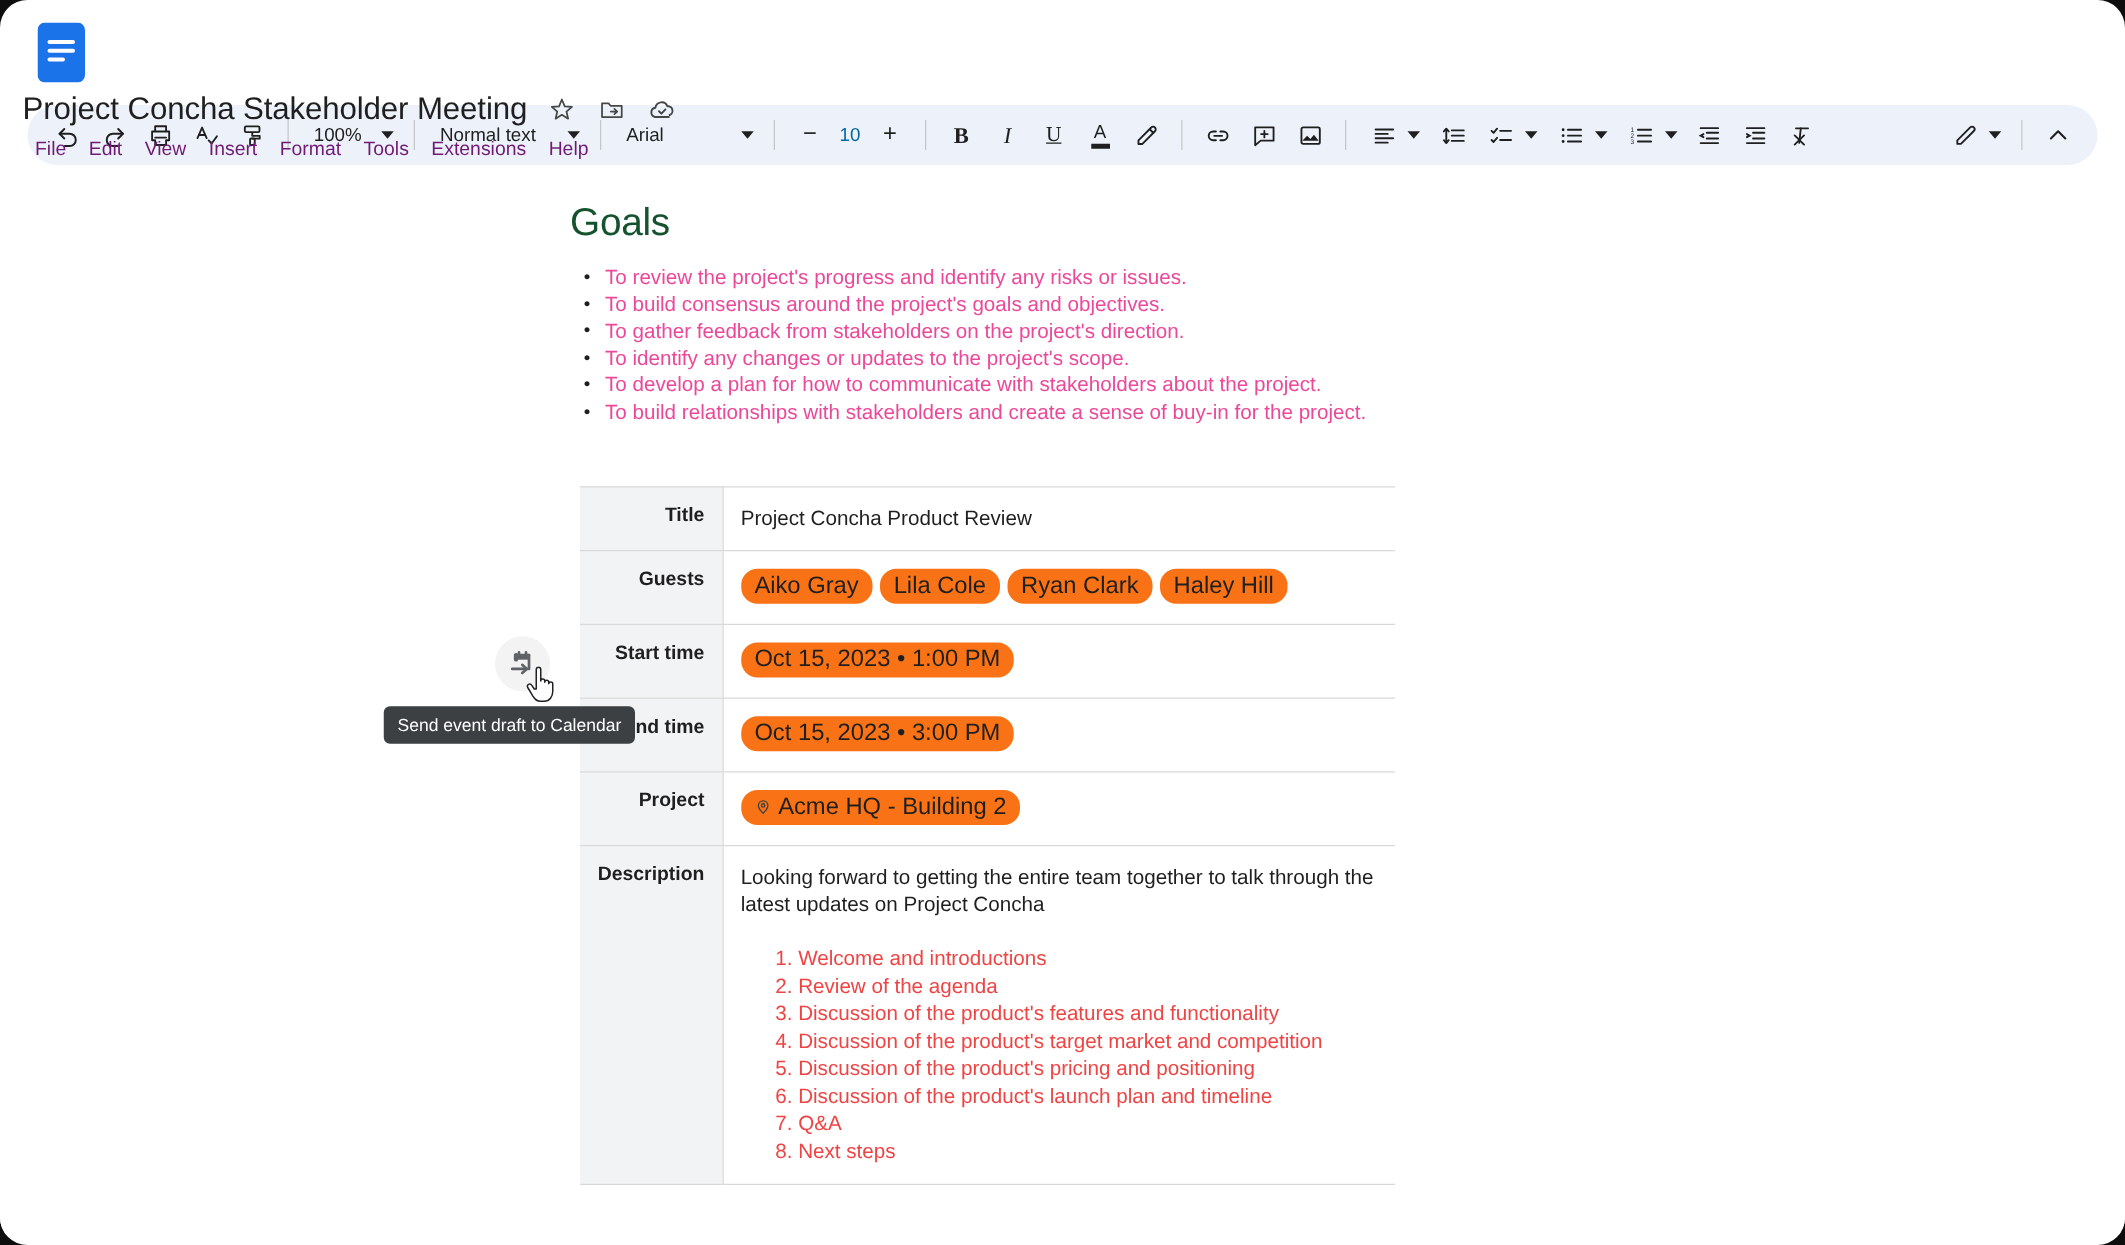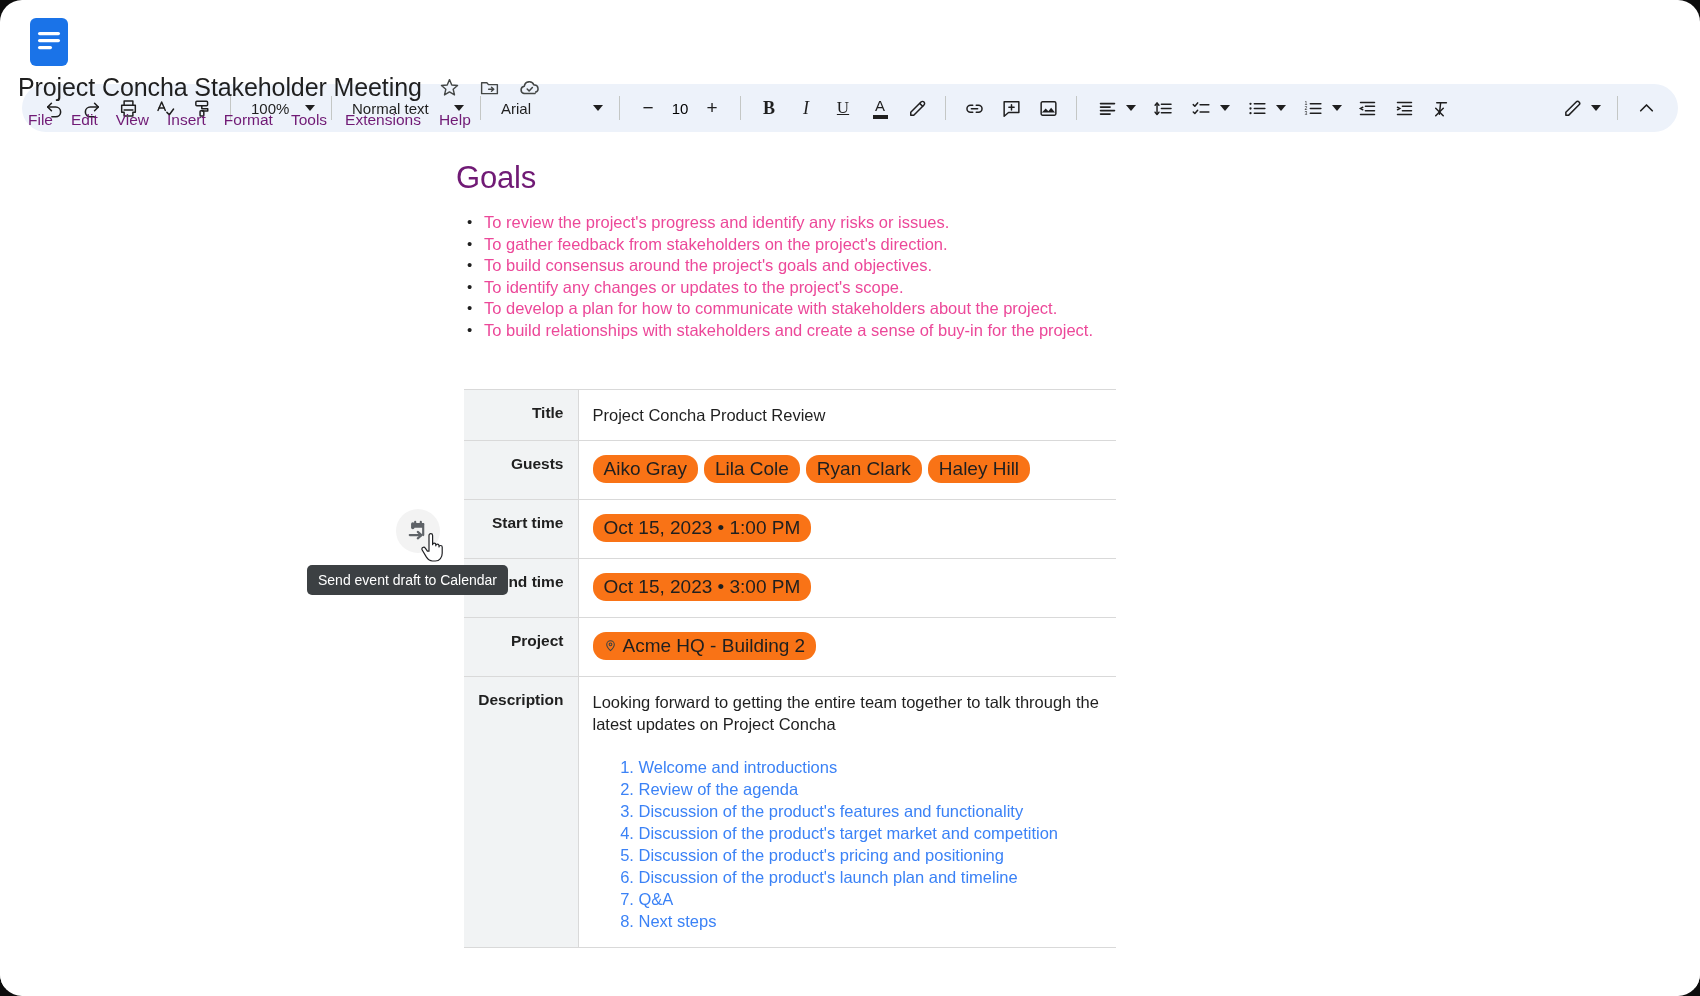--- a/index.html
+++ b/index.html
@@ -149,21 +149,21 @@
     width: 0; height: 0;
     border-left: 5px solid transparent;
     border-right: 5px solid transparent;
     border-top: 6px solid #1f1f1f;
     margin-left: 6px;
   }
   .zoomsel { width: 80px; }
   .stylesel { width: 128px; }
   .fontsel  { width: 118px; }
   .fontsize {
-    font-size: 15px; color: #000000;
+    font-size: 15px; color: #0369a1;
     min-width: 26px; text-align: left;
   }
   .tb-spacer { flex: 1 1 auto; }
 
   
   .doc-area {
     position: relative;
     height: calc(996px - 78px - 62px);
     background: #ffffff;
     overflow: hidden;
@@ -174,21 +174,21 @@
     width: 100%;
     padding-top: 28px;
   }
   .content {
     margin-left: 456px;
     width: 660px;
   }
   h1.goals {
     font-size: 31px;
     font-weight: 400;
-    color: #701a75;
+    color: #14532d;
     letter-spacing: -0.2px;
     margin-bottom: 16px;
   }
   ul.goal-list { list-style: none; margin-left: 8px; }
   ul.goal-list li {
     position: relative;
     font-size: 16.5px;
     line-height: 21px;
     color: #ec4899;
     padding-left: 20px;
@@ -248,21 +248,21 @@
     cursor: pointer;
   }
   .pin-icon { display: inline-flex; margin-right: 1px; }
   ol.agenda {
     margin: 22px 0 0 28px;
     padding-left: 18px;
   }
   ol.agenda li {
     font-size: 16.5px;
     line-height: 21.5px;
-    color: #3b82f6;
+    color: #ef4444;
     margin-bottom: 0.5px;
   }
   .desc-p { font-size: 16.5px; line-height: 22px; color: #1f1f1f; }
 
   
   .cal-btn {
     position: absolute;
     left: 396px; top: 377px;
     width: 44px; height: 44px;
     border-radius: 50%;
@@ -594,22 +594,22 @@
   </div>
 
   <div class="doc-area">
     <div class="page">
       <div class="content">
 
         <h1 class="goals">Goals</h1>
 
         <ul class="goal-list">
           <li>To review the project's progress and identify any risks or issues.</li>
+          <li>To build consensus around the project's goals and objectives.</li>
           <li>To gather feedback from stakeholders on the project's direction.</li>
-          <li>To build consensus around the project's goals and objectives.</li>
           <li>To identify any changes or updates to the project's scope.</li>
           <li>To develop a plan for how to communicate with stakeholders about the project.</li>
           <li>To build relationships with stakeholders and create a sense of buy-in for the project.</li>
         </ul>
 
         <table class="event-table">
           <tbody>
             <tr>
               <td>Title</td>
               <td>

